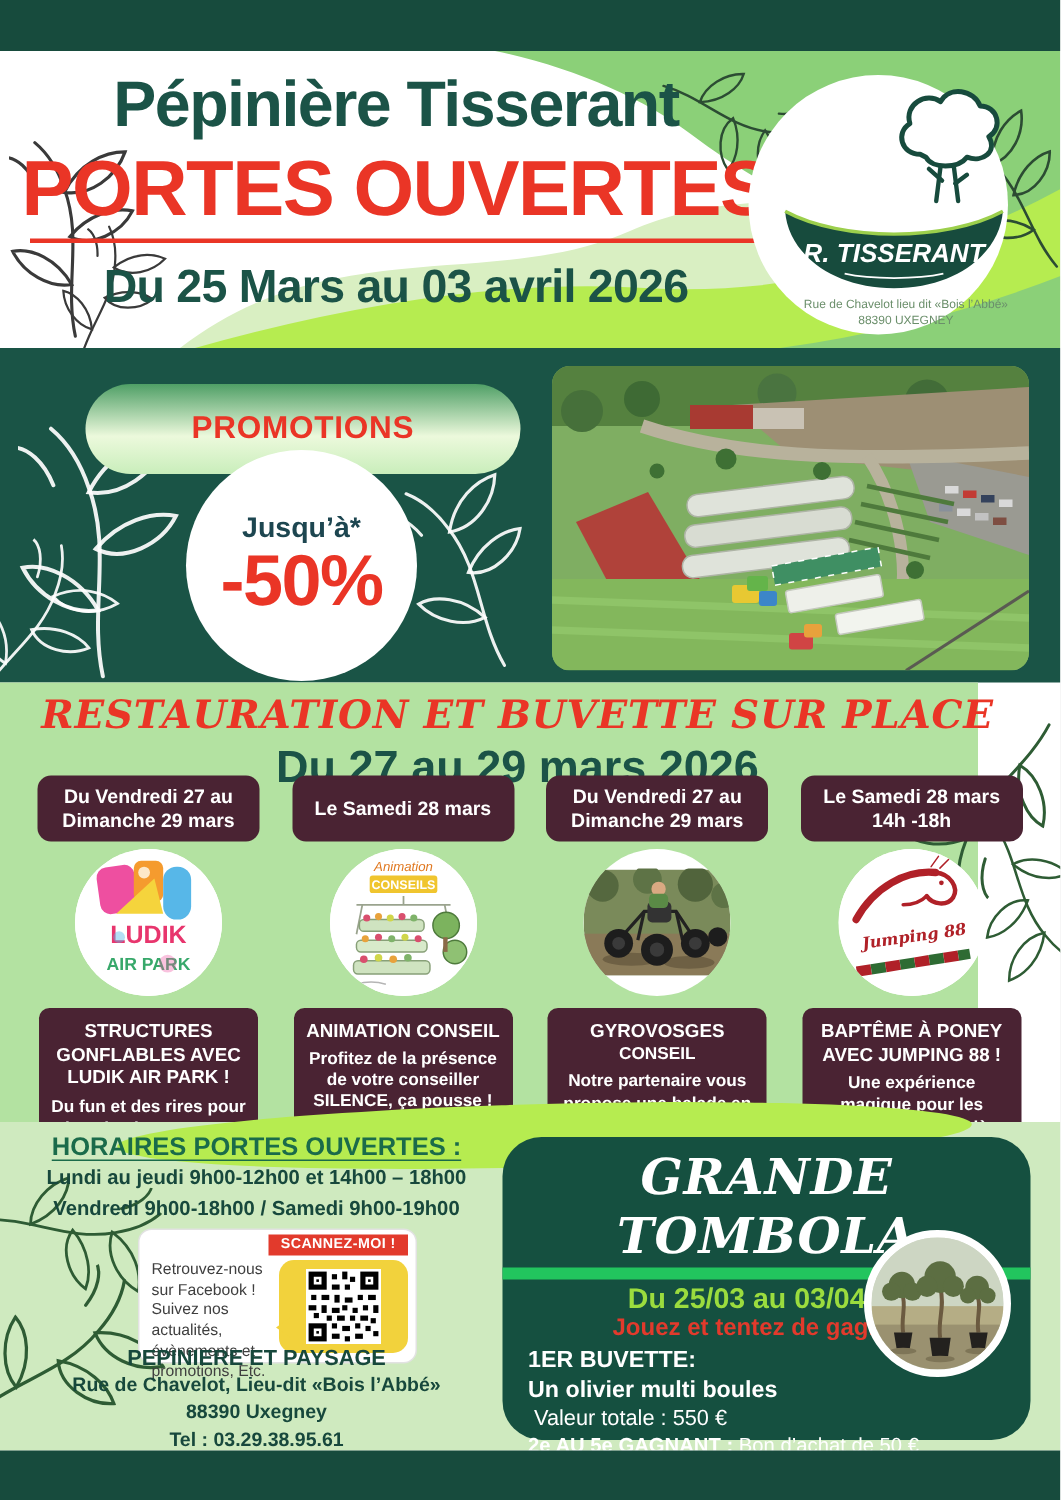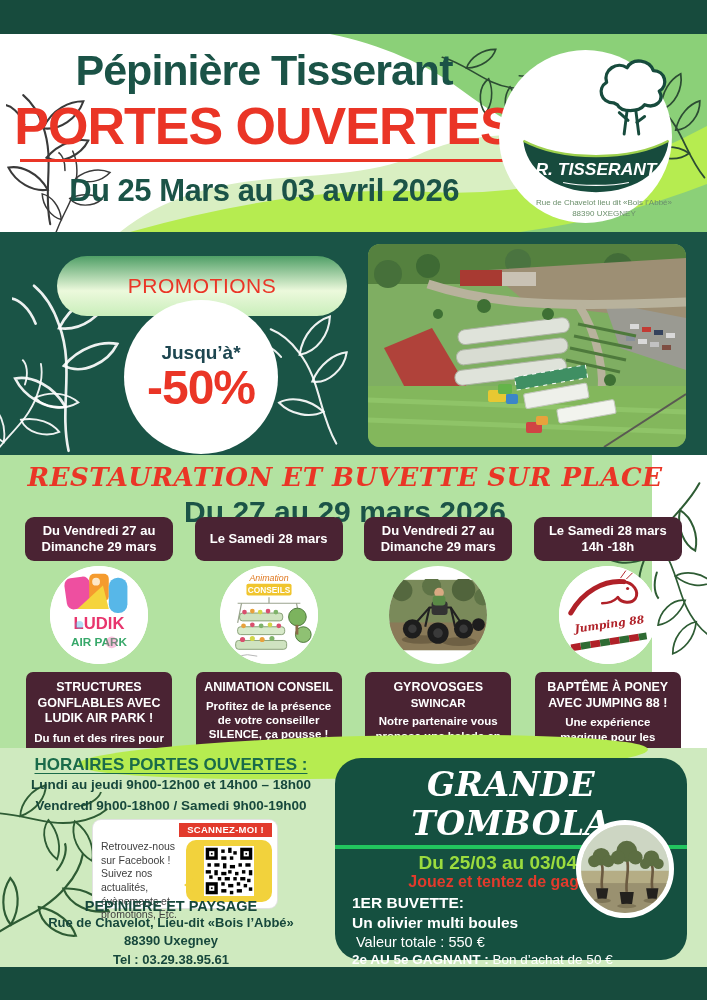--- a/index.html
+++ b/index.html
@@ -27,21 +27,21 @@
   .h-dates{font-size:31px;font-weight:bold;color:var(--ink);margin-top:11px;letter-spacing:-.5px}
   .logo{position:absolute;left:499px;top:16px;width:173px;height:173px;border-radius:50%;background:#fff;
         display:flex;flex-direction:column;align-items:flex-end;padding-top:8px}
   .logo-addr{font-size:8px;line-height:1.35;color:#6b8f6b;text-align:center;margin-top:2px}
 
   
   .promo{left:0;top:232px;width:707px;height:223px;background:var(--dark2)}
   .promo-pill{position:absolute;left:57px;top:24px;width:290px;height:60px;border-radius:30px;
     background:linear-gradient(180deg,#4f9f66 0%,#ecf9dc 58%,#c9eebb 100%);
     display:flex;flex-direction:column;justify-content:center;text-align:center;
-    font-weight:normal;font-size:21px;line-height:1.18;color:var(--red);letter-spacing:.5px}
+    font-weight:bold;font-size:21px;line-height:1.18;color:var(--red);letter-spacing:.5px}
   .promo-circle{position:absolute;left:124px;top:68px;width:154px;height:154px;border-radius:50%;background:#fff;
     display:flex;flex-direction:column;align-items:center;justify-content:center;text-align:center;z-index:2}
   .pc-upto{font-size:19px;font-weight:bold;color:#1d4650}
   .pc-pct{font-size:48px;font-weight:bold;color:var(--red);line-height:1.02;letter-spacing:-1px}
   .pc-cond{font-size:12px;font-weight:bold;color:var(--ink);line-height:1.3;width:120px;margin-top:3px}
   .promo-photo{position:absolute;left:368px;top:12px;width:318px;height:203px;border-radius:12px;overflow:hidden}
 
   
   .mid{left:0;top:455px;width:652px;height:293px;background:var(--mid)}
   .rest-title{position:absolute;left:0;top:7px;width:690px;text-align:center;
@@ -78,21 +78,21 @@
     display:flex;align-items:center;justify-content:center}
   .qr-bubble::before{content:"";position:absolute;left:-9px;bottom:10px;border:7px solid transparent;
     border-right:10px solid #f2d23c}
   .contact{position:absolute;left:0;top:150px;width:342px;text-align:center;color:#17483c}
   .contact-co{font-size:14.5px;font-weight:bold}
   .contact-line{font-size:13px;font-weight:bold;line-height:1.42}
 
   .tombola{position:absolute;left:335px;top:10px;width:352px;height:202px;background:var(--tombola);
     border-radius:26px;text-align:center;color:#fff;padding-top:7px}
   .tb-title{font-family:"DejaVu Serif",serif;font-style:italic;font-weight:bold;font-size:33px;
-    display:inline-block;border-bottom:4px solid #22c55e;padding:0 4px 2px;letter-spacing:.5px}
+    display:inline-block;border-bottom:8px solid #22c55e;padding:0 4px 2px;letter-spacing:.5px}
   .tb-dates{font-size:19px;font-weight:bold;color:#9bdc3e;margin-top:3px}
   .tb-tag{font-size:16px;font-weight:bold;color:#e23a2c;margin-top:-1px}
   .tb-body{text-align:left;margin:2px 0 0 17px;line-height:1.28}
   .tb-l1{font-size:15.5px;font-weight:bold}
   .tb-l3{font-size:14.5px;padding-left:4px}
   .tb-line{font-size:13.5px}
   .tb-line b{font-weight:bold}
   .tb-circle{position:absolute;right:13px;top:62px;width:98px;height:98px;border-radius:50%;
     border:5px solid #fff;overflow:hidden;background:#cdd6c3}
 </style>
@@ -363,21 +363,21 @@
             <circle cx="46" cy="50" r="10" fill="#1d1d1d"></circle>
               <circle cx="46" cy="50" r="4.5" fill="#3a3a3a"></circle>
             <circle cx="70" cy="46" r="9" fill="#1d1d1d"></circle>
               <circle cx="70" cy="46" r="4" fill="#3a3a3a"></circle>
             <circle cx="84" cy="42" r="6" fill="#1d1d1d"></circle>
           </svg>
         </div>
         <div class="chip" style="order:0">Du Vendredi 27 au Dimanche 29 mars</div>
         <div class="box" style="order:2">
           <div class="box-h">GYROVOSGES</div>
-          <div class="box-sub" style="margin-top:0">SWINCAR</div>
+          <div class="box-sub" style="margin-top:0">CONSEIL</div>
           <div class="box-b">Notre partenaire vous propose une balade en SWINCAR dans notre pépinière !</div>
         </div>
       </div>
 
       <div class="col">
         <div class="chip">Le Samedi 28 mars 14h -18h</div>
         <div class="circle">
           <svg width="98" height="98" viewBox="0 0 100 100">
             <rect width="100" height="100" fill="#ffffff"></rect>
             <g stroke="#b02128" fill="none" stroke-linecap="round">

